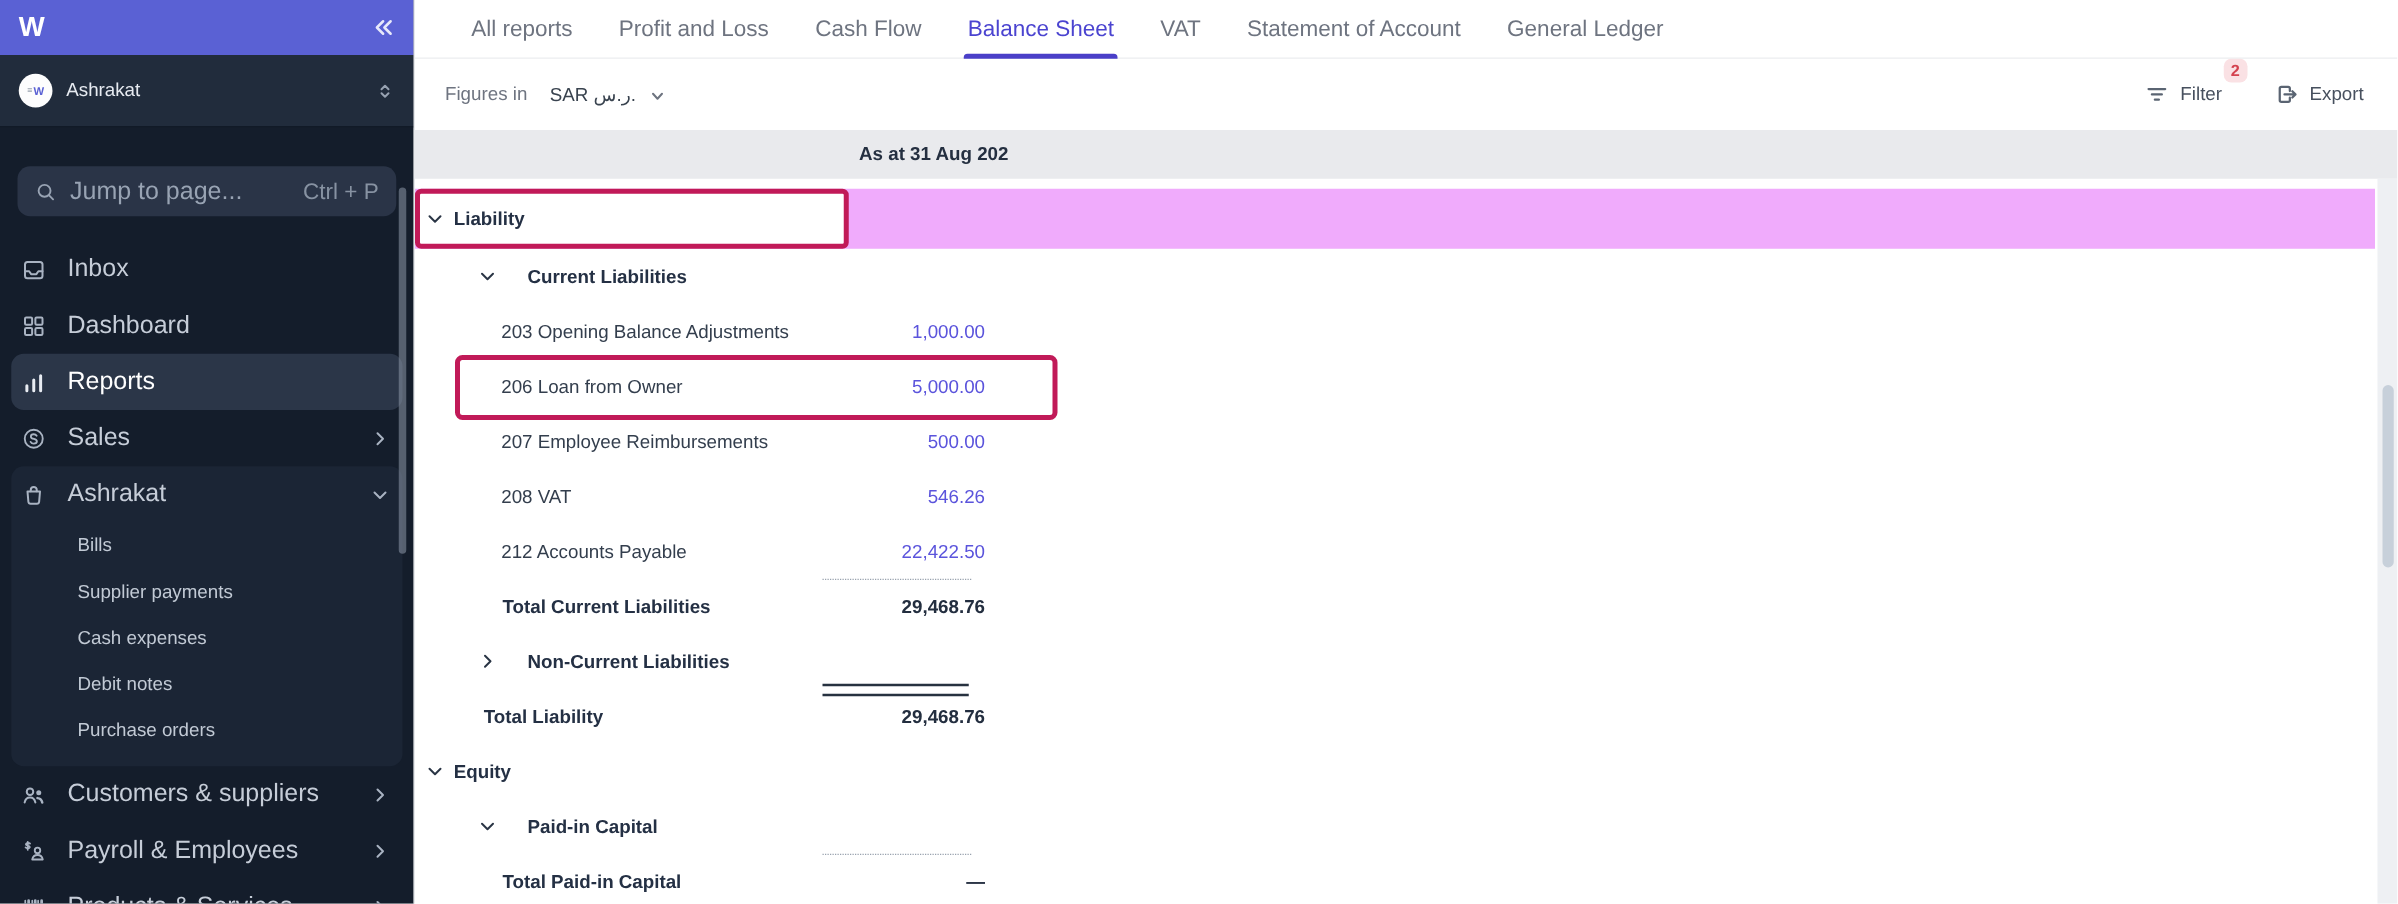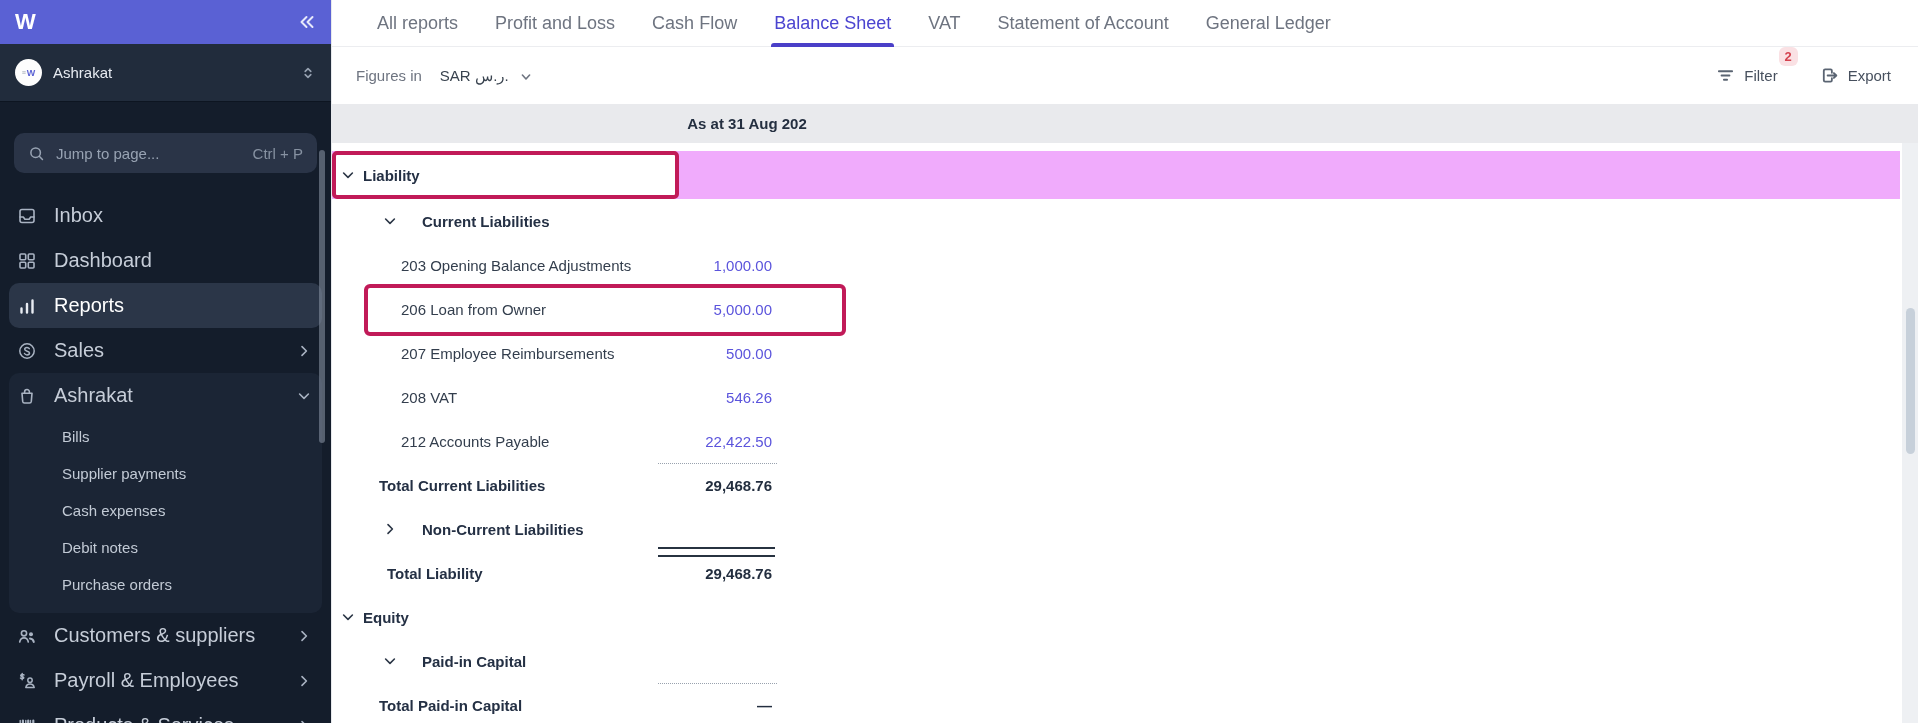--- a/index.html
+++ b/index.html
@@ -11,22 +11,22 @@
   .sidebar{position:absolute;left:0;top:0;width:331px;height:723px;background:#141D2B;overflow:hidden;}
   .sb-top{height:44px;background:#5A61D4;display:flex;align-items:center;justify-content:space-between;padding:0 15px;}
   .sb-logo{color:#fff;font-size:22px;font-weight:700;letter-spacing:-1px;line-height:1;}
   .sb-collapse{color:#E7E9FB;cursor:pointer;}
   .user-row{height:57px;background:#212C3C;border-bottom:1px solid #0D1521;display:flex;align-items:center;gap:11px;padding:0 15px;}
   .avatar{width:27px;height:27px;border-radius:50%;background:#FDFDFD;display:flex;align-items:center;justify-content:center;font-size:9px;font-weight:700;color:#5A61D4;}
   .avatar i{font-style:normal;color:#9AA3AF;font-size:7px;margin-right:1px;}
   .user-name{color:#E7EBF1;font-size:15px;}
   .user-updown{margin-left:auto;color:#97A2B1;}
   .search-box{margin:31px 14px 0;height:40px;background:#2A3447;border-radius:10px;display:flex;align-items:center;gap:11px;padding:0 14px;cursor:pointer;}
-  .search-ph{color:#98A3B3;font-size:15px;}
-  .search-sc{margin-left:auto;color:#8792A2;font-size:15px;}
+  .search-ph{color:#98A3B3;font-size:20px;}
+  .search-sc{margin-left:auto;color:#8792A2;font-size:18px;}
   #sb-nav{margin-top:20px;}
   .sb-item{height:45px;margin:0 9px;padding:0 7px;border-radius:10px;display:flex;align-items:center;gap:16px;color:#C6CDD8;font-size:20px;cursor:pointer;white-space:nowrap;}
   .sb-item .icon{width:22px;color:#A9B3C2;}
   .sb-item.selected{background:#2B3648;color:#FFFFFF;font-weight:500;}
   .sb-item.selected .icon{color:#E8ECF2;}
   .sb-chev{margin-left:auto;color:#8E99A9;}
   .sb-group{background:#1B2535;border-radius:10px;margin:0 9px;padding-bottom:10px;}
   .sb-group .sb-item{margin:0;}
   .sb-subitem{height:37px;display:flex;align-items:center;padding-left:53px;color:#C2CAD5;font-size:15px;cursor:pointer;white-space:nowrap;}
   .sb-thumb{position:absolute;right:6px;top:150px;width:6px;height:293px;background:#8C97A7;opacity:.55;border-radius:3px;}
@@ -53,25 +53,25 @@
   .date-band span{position:absolute;left:280px;width:270px;text-align:center;line-height:39px;font-size:15px;font-weight:700;color:#242F40;white-space:nowrap;}
   .rrow{position:relative;height:44px;display:flex;align-items:center;font-size:15px;white-space:nowrap;}
   .rrow .tree-chev{width:16px;height:16px;color:#2A3545;margin-right:7px;position:relative;z-index:2;}
   .rlabel{position:relative;z-index:2;}
   .section{padding-left:8px;}
   .section .rlabel{font-weight:700;color:#243044;}
   .subsection{padding-left:50px;}
   .subsection .rlabel{font-weight:700;color:#243044;margin-left:17px;}
   .account{padding-left:69px;}
   .account .rlabel{color:#333E4D;}
-  .total{padding-left:47px;}
+  .total{padding-left:70px;}
   .total .rlabel{font-weight:700;color:#243044;}
   .grand_total{padding-left:55px;}
   .grand_total .rlabel{font-weight:700;color:#243044;}
-  .amount{position:absolute;left:290px;width:150px;text-align:right;z-index:2;}
+  .amount{position:absolute;left:306px;width:150px;text-align:right;z-index:2;}
   .account .amount{color:#5B54DC;cursor:pointer;}
   .total .amount,.grand_total .amount{font-weight:700;color:#232E3F;}
   .rule{position:absolute;left:326px;width:119px;top:0;z-index:2;}
   .rule.dotted{border-top:1.5px dotted #99A2AE;}
   .rule.double{border-top:2.5px solid #273240;border-bottom:2.5px solid #273240;height:6px;top:-4px;width:117px;}
   .row-hl{height:48px;margin-top:8px;background:#f0abfc;margin-right:18px;}
   .annot{position:absolute;box-sizing:border-box;border:4px solid #C11A58;pointer-events:none;}
   .annot-fill{left:0;top:0;width:347px;height:100%;background:#FFFFFF;border-radius:5px;z-index:1;}
   .annot-outline{left:32px;top:-3px;width:482px;height:52px;border-radius:6px;z-index:3;background:transparent;}
 

